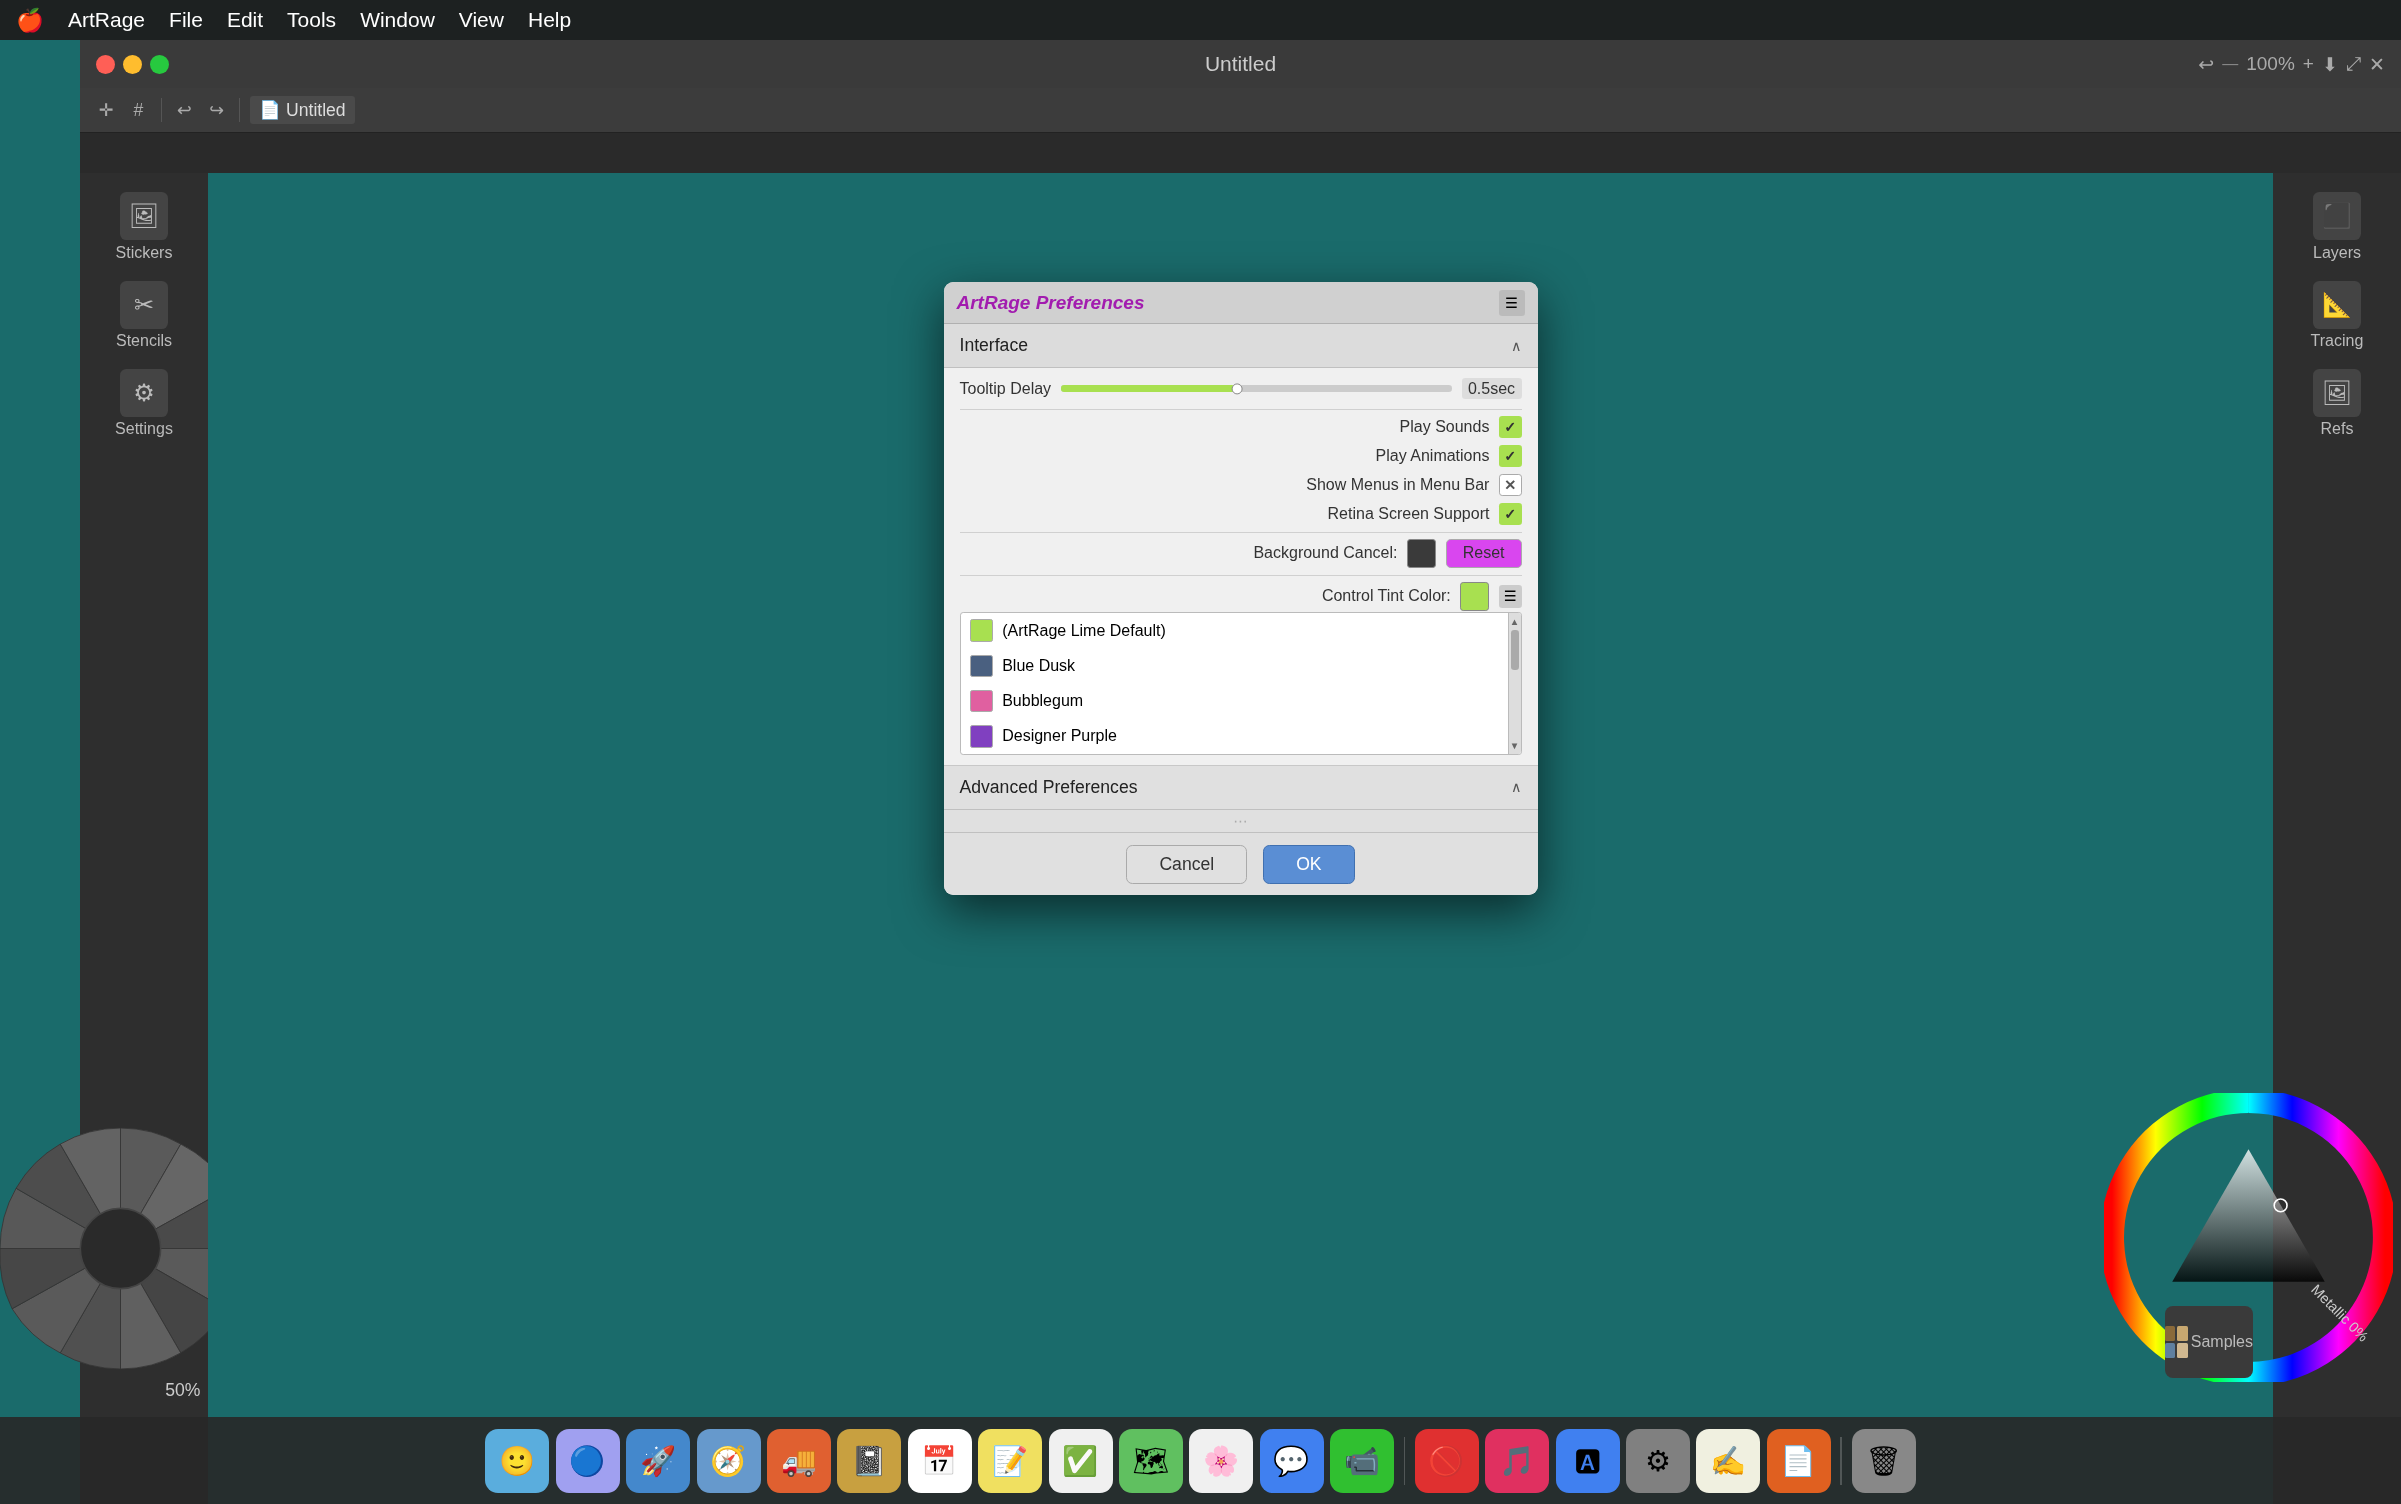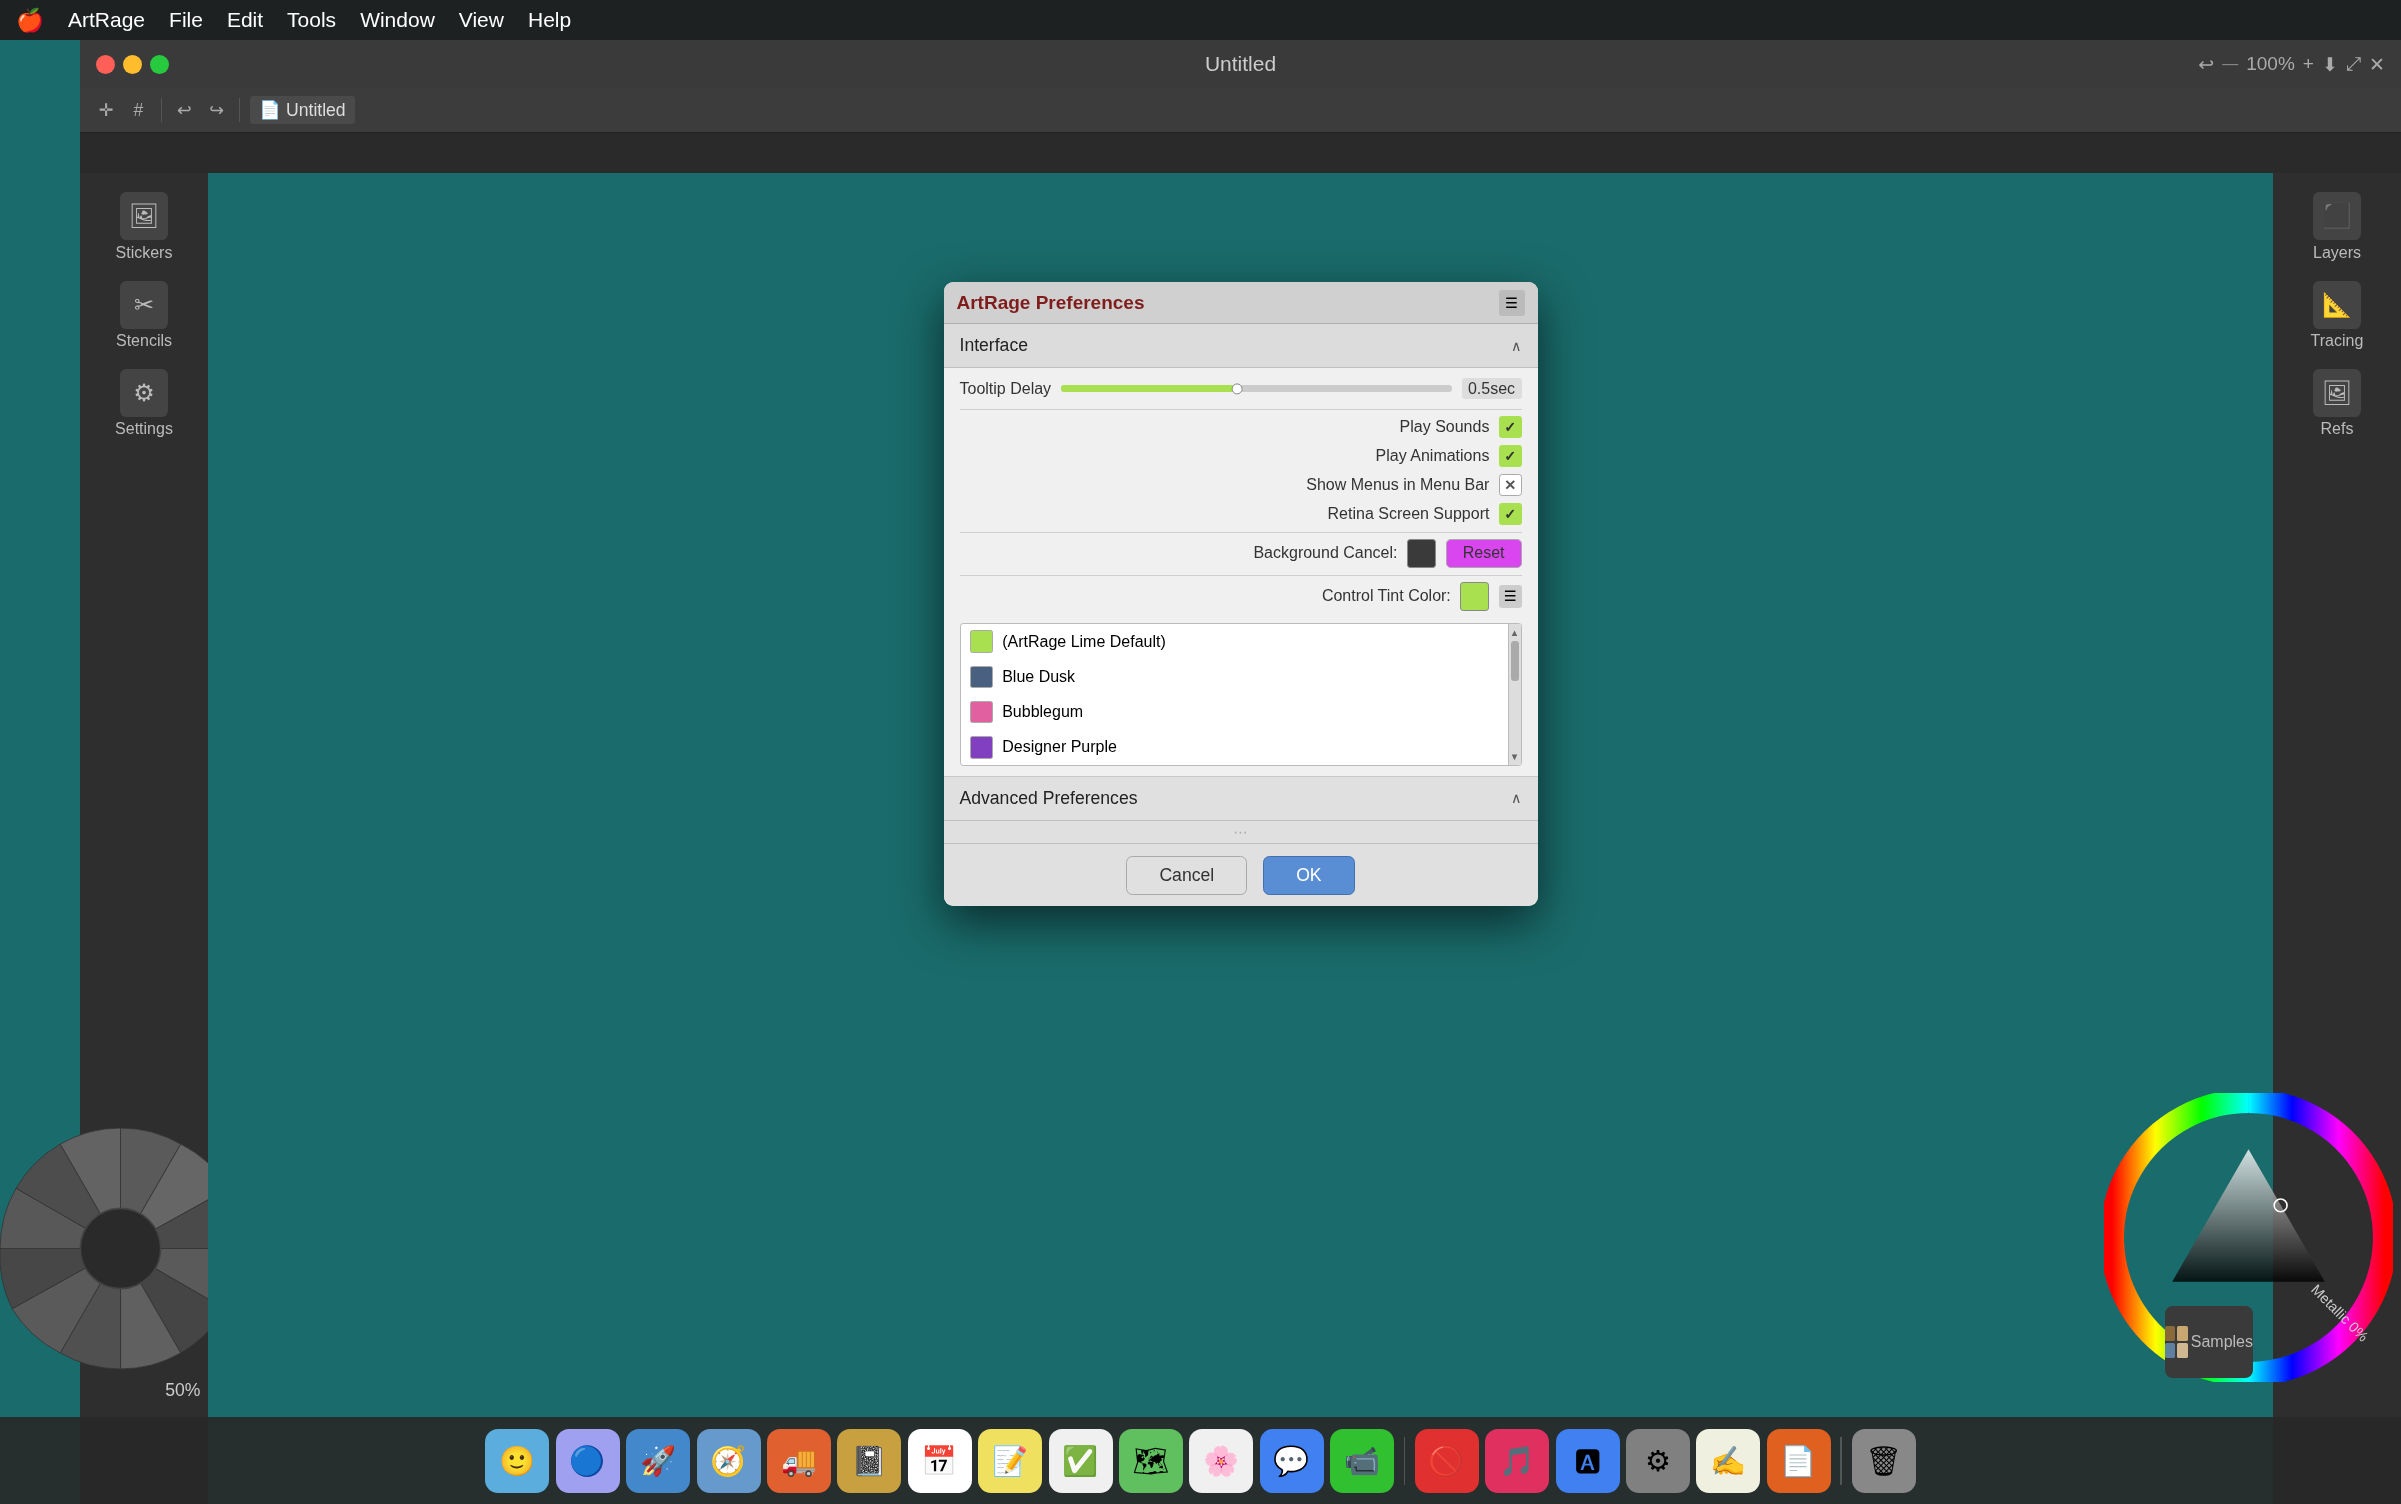--- a/index.html
+++ b/index.html
@@ -411,21 +411,21 @@
       color: #fff;
       border-color: #4070b0;
     }
 
     
     .tint-row {
       display: flex;
       align-items: center;
       justify-content: flex-end;
       gap: 9.6px;
-      margin-bottom: 12px;
+      margin-bottom: 1px;
     }
 
     
     ::-webkit-scrollbar { width: 6.4px; }
     ::-webkit-scrollbar-track { background: #ddd; }
     ::-webkit-scrollbar-thumb { background: #aaa; border-radius: 3.2px; }
   </style>
 </head>
 <body>
 
@@ -522,21 +522,21 @@
         <span style="color:#bbb;font-size:16px;">Presets</span>
       </div>
     </div>
 
     <div class="canvas-area">
 
       <div class="dialog-overlay">
         <div class="dialog">
 
           <div class="dialog-titlebar">
-            <span style="font-size:19px;font-weight:600;color:#7f1d1d;">ArtRage Preferences</span>
+            <span style="font-size:19px;font-weight:600;color:#a21caf;font-style:italic;">ArtRage Preferences</span>
             <div class="dialog-menu-icon">☰</div>
           </div>
 
           <div class="dialog-body">
 
             <div class="section-header">
               <span class="section-header-label">Interface</span>
               <span class="section-header-chevron">∧</span>
             </div>
             <div class="section-content">

